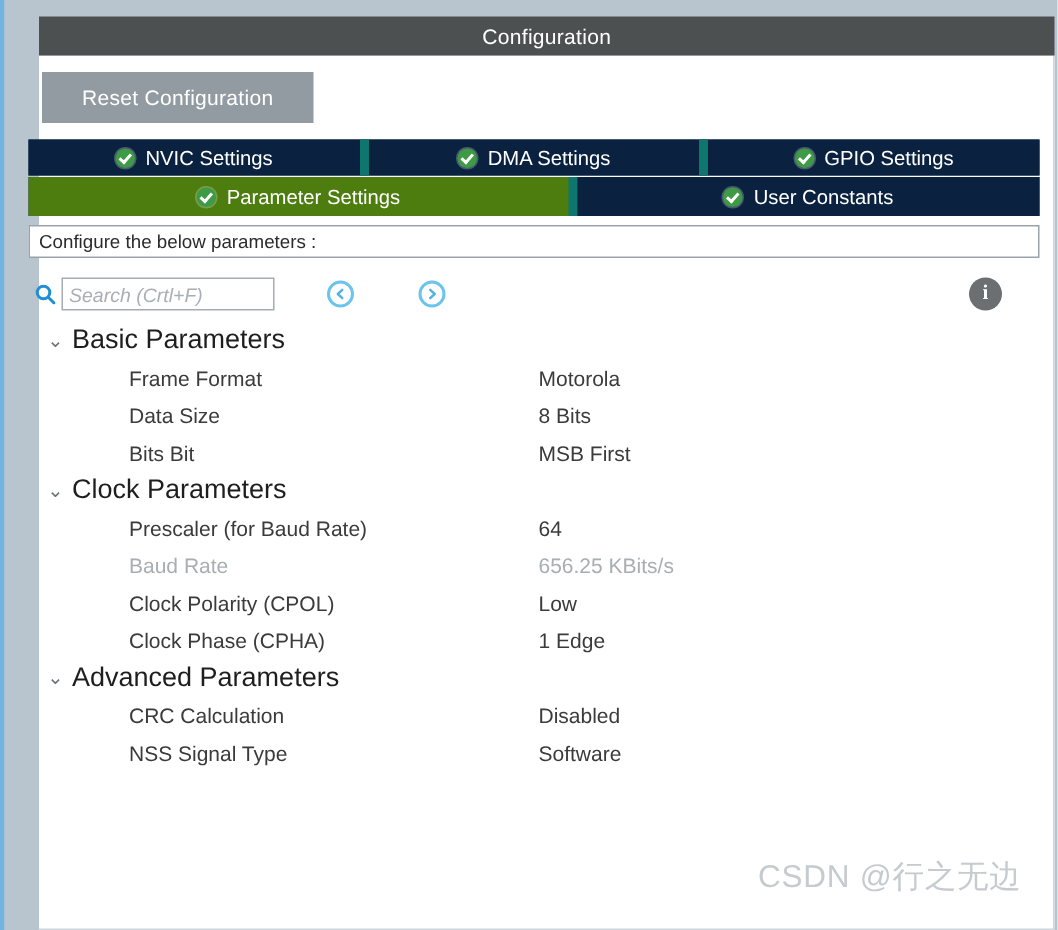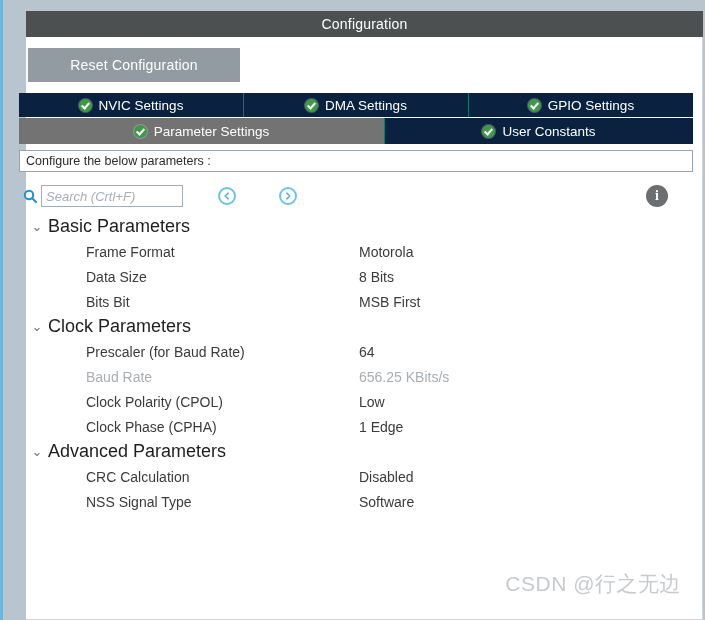--- a/index.html
+++ b/index.html
@@ -66,21 +66,21 @@
     box-sizing: border-box;
     border-right: 1px solid #cfd6dc;
     border-bottom: 1px solid #cfd6dc;
   }
 
   
   #reset-configuration-button {
     position: absolute;
     left: 28px;
     top: 48px;
-    width: 212px;
+    width: 181px;
     height: 34px;
     background: #939ba2;
     border: none;
     color: #ffffff;
     font-family: "Liberation Sans", sans-serif;
     font-size: 14px;
     cursor: pointer;
     text-align: center;
     line-height: 34px;
     letter-spacing: .2px;
@@ -110,25 +110,25 @@
     height: 100%;
     background: #0a2240;
     color: #ffffff;
     font-size: 13.5px;
     display: flex;
     align-items: center;
     justify-content: center;
     gap: 7px;
     cursor: pointer;
     box-sizing: border-box;
-    border-right: 1px solid #0f766e;
+    border-right: 6px solid #0f766e;
   }
   .tab:last-child { border-right: none; }
   .tab.active {
-    background: #737373;
+    background: #4d7c0f;
   }
   #tab-parameter-settings { flex: 0 0 366px; }
   #tab-user-constants { flex: 1 1 auto; }
 
   .check-badge {
     display: inline-block;
     width: 13px;
     height: 13px;
     border-radius: 50%;
     background: #3f9a45;

